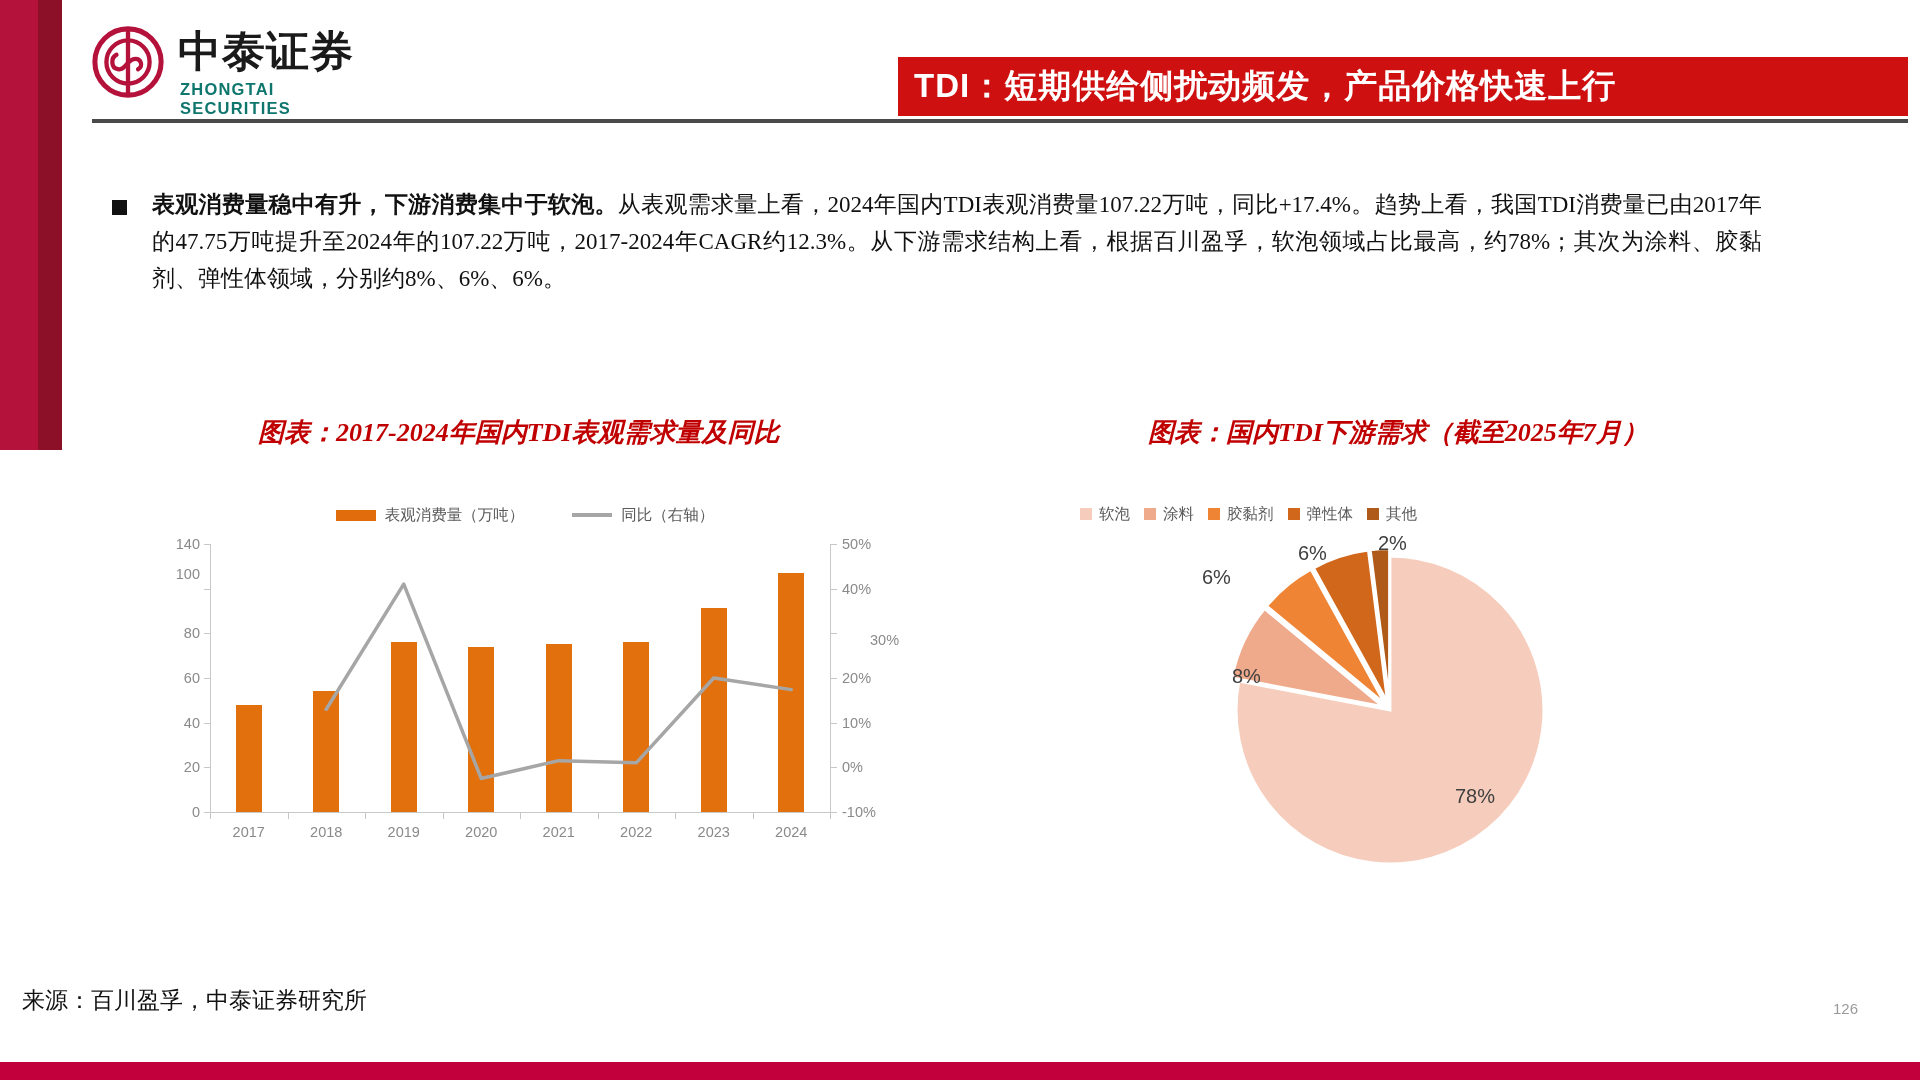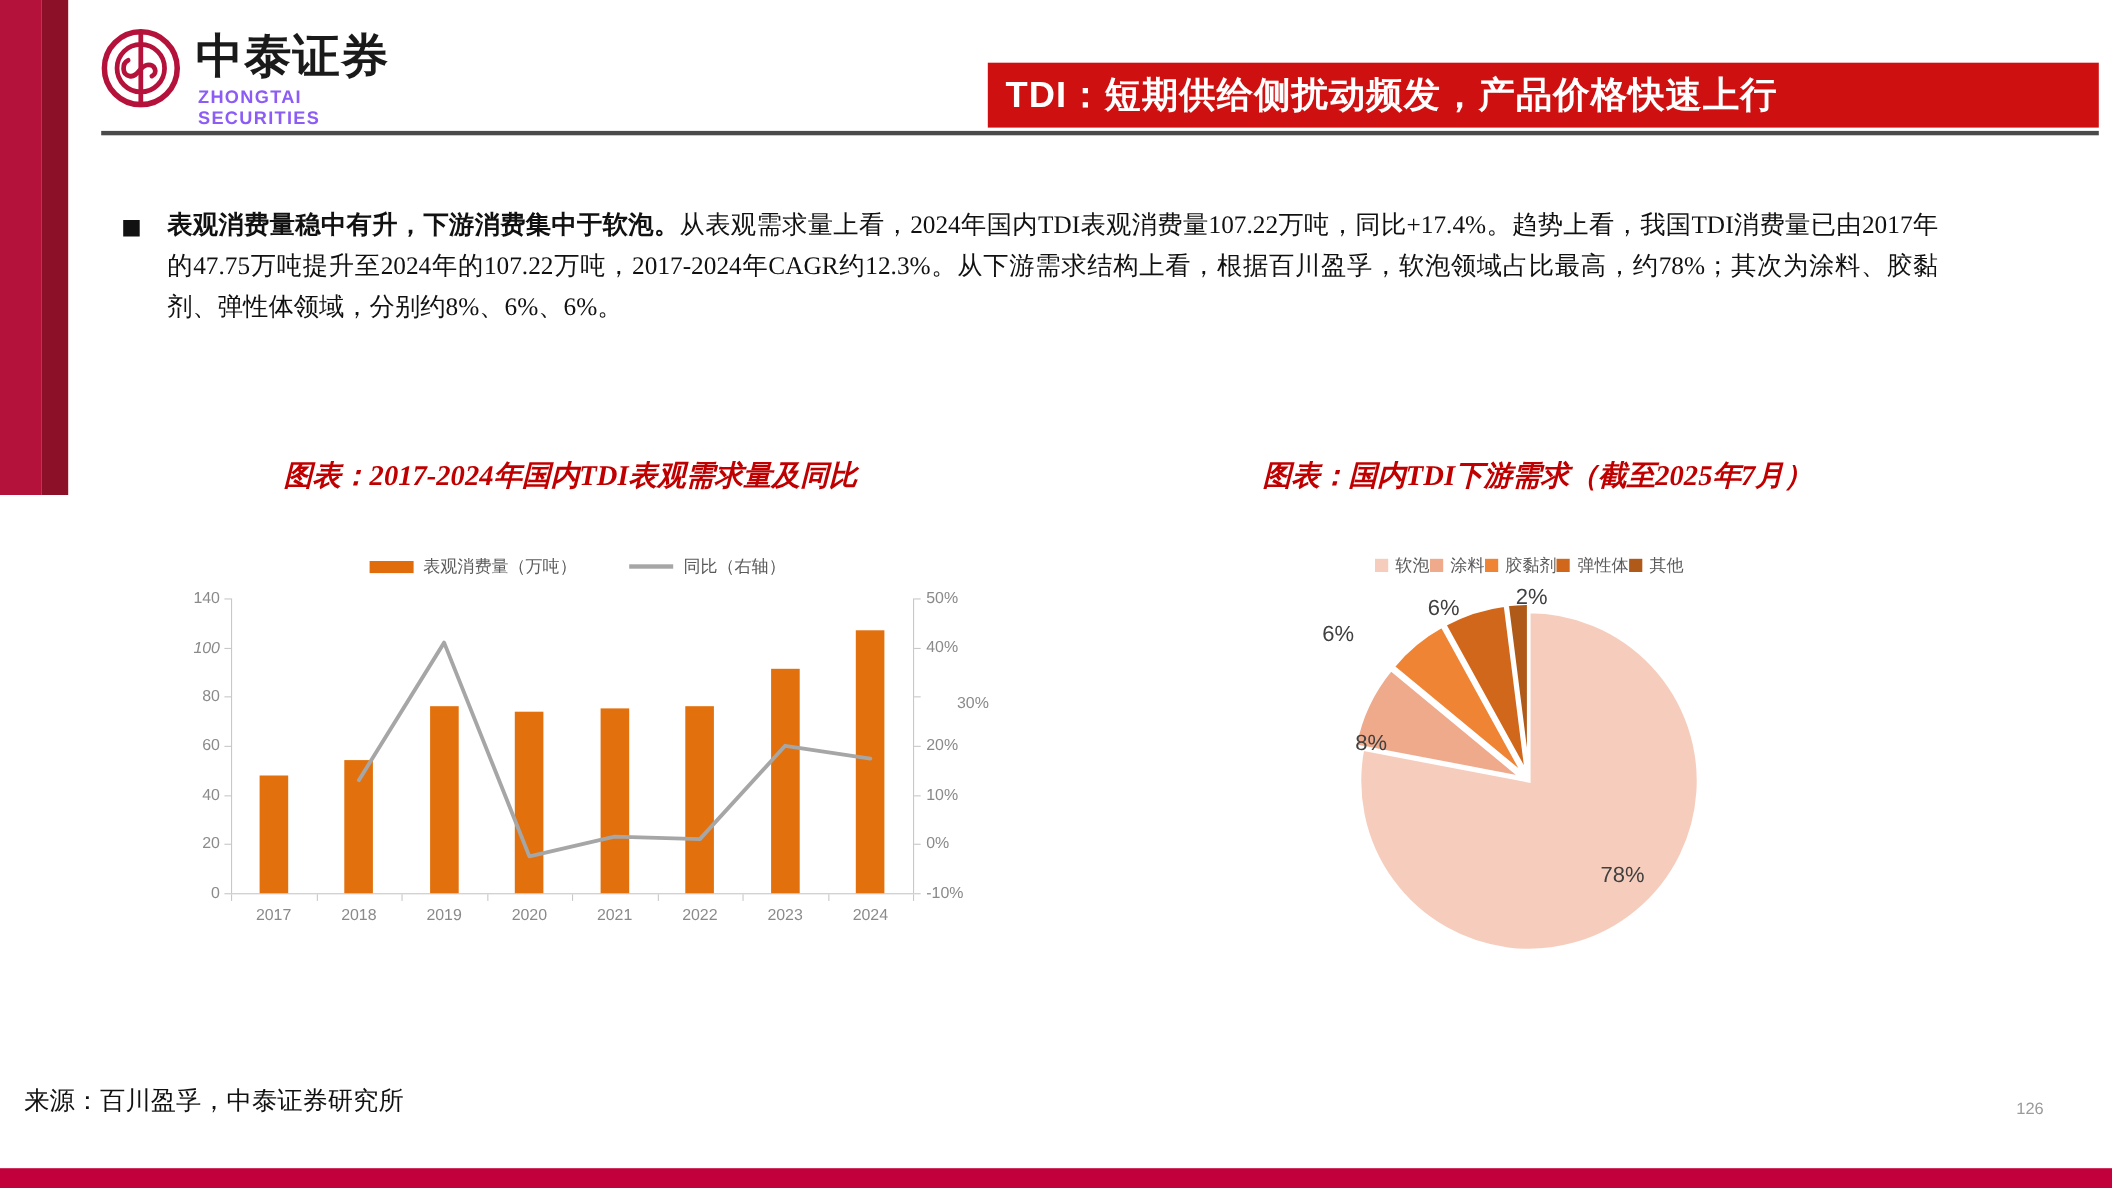--- a/index.html
+++ b/index.html
@@ -11,21 +11,21 @@
   
   .left-bar-outer{position:absolute;left:0;top:0;width:38px;height:450px;background:#b5123b;}
   .left-bar-inner{position:absolute;left:38px;top:0;width:24px;height:450px;background:#8c1028;}
 
   
   .logo-wrap{position:absolute;left:92px;top:20px;width:280px;height:90px;}
   .logo-mark{position:absolute;left:0;top:6px;width:72px;height:72px;}
   .logo-cn{position:absolute;left:86px;top:8px;font-family:"Liberation Sans","DejaVu Sans",sans-serif;
     font-weight:bold;font-size:43px;letter-spacing:1px;color:#1a1a1a;line-height:46px;}
   .logo-en{position:absolute;left:88px;top:60px;font-family:"Liberation Sans","DejaVu Sans",sans-serif;
-    font-weight:bold;font-size:16.5px;letter-spacing:1.2px;color:#8b5cf6;}
+    font-weight:bold;font-size:16.5px;letter-spacing:1.2px;color:#0f766e;}
 
   .title-banner{
     position:absolute;left:898px;top:57px;width:1010px;height:59px;background:#cf1010;
     display:flex;align-items:center;
   }
   .title-banner span{
     color:#ffffff;font-family:"Liberation Sans","DejaVu Sans",sans-serif;
     font-weight:bold;font-size:33px;letter-spacing:1px;margin-left:16px;white-space:nowrap;
   }
   .header-rule{position:absolute;left:92px;top:119px;width:1816px;height:4px;background:#4a4a4a;}
@@ -62,21 +62,21 @@
     font-family:"Liberation Sans","DejaVu Sans",sans-serif;transform:translateY(-50%);white-space:nowrap;}
   .ytick-mark{position:absolute;width:6px;height:1px;background:#c8c8c8;}
   .xtick-label{position:absolute;font-size:14.5px;color:#8a8a8a;
     font-family:"Liberation Sans","DejaVu Sans",sans-serif;transform:translateX(-50%);white-space:nowrap;}
   .bar{position:absolute;background:#E2700C;bottom:0;}
   .xtick-mark{position:absolute;width:1px;height:6px;background:#c8c8c8;}
 
   
   .piechart{position:absolute;left:1080px;top:500px;width:620px;height:410px;}
   .pie-legend{position:absolute;left:0;top:0;width:620px;height:28px;
-    display:flex;justify-content:center;align-items:center;gap:0;}
+    display:flex;justify-content:flex-start;align-items:center;gap:14px;}
   .pie-legend-item{display:flex;align-items:center;gap:7px;}
   .pie-sw{width:12px;height:12px;display:block;}
   .pie-legend-label{font-size:15.5px;color:#5a5a5a;font-family:"Liberation Serif","DejaVu Serif",serif;white-space:nowrap;}
   .pie-svg-wrap{position:absolute;left:100px;top:20px;width:420px;height:380px;}
   .pie-pct{position:absolute;font-size:20px;color:#404040;
     font-family:"Liberation Sans","DejaVu Sans",sans-serif;white-space:nowrap;}
 
   
   .source{position:absolute;left:22px;top:985px;font-size:23px;color:#111;
     font-family:"Liberation Serif","DejaVu Serif",serif;}
@@ -131,21 +131,21 @@
       <div class="ytick-label" style="top: 268px; right: 630px;">0</div>
       <div class="ytick-mark" style="left: -6px; top: 268px;"></div>
       <div class="ytick-label" style="top: 223.333px; right: 630px;">20</div>
       <div class="ytick-mark" style="left: -6px; top: 223.333px;"></div>
       <div class="ytick-label" style="top: 178.667px; right: 630px;">40</div>
       <div class="ytick-mark" style="left: -6px; top: 178.667px;"></div>
       <div class="ytick-label" style="top: 134px; right: 630px;">60</div>
       <div class="ytick-mark" style="left: -6px; top: 134px;"></div>
       <div class="ytick-label" style="top: 89.3333px; right: 630px;">80</div>
       <div class="ytick-mark" style="left: -6px; top: 89.3333px;"></div>
-      <div class="ytick-label" style="top: 46px; right: 630px; font-style: italic;">100</div>
+      <div class="ytick-label" style="top: 30px; right: 630px;">100</div>
       <div class="ytick-mark" style="left: -6px; top: 44.6667px;"></div>
       <div class="ytick-label" style="top: 0px; right: 630px;">140</div>
       <div class="ytick-mark" style="left: -6px; top: 0px;"></div>
       <div class="ytick-label" style="top: 268px; left: 632px; right: auto;">-10%</div>
       <div class="ytick-mark" style="left: 621px; top: 268px;"></div>
       <div class="ytick-label" style="top: 223.333px; left: 632px; right: auto;">0%</div>
       <div class="ytick-mark" style="left: 621px; top: 223.333px;"></div>
       <div class="ytick-label" style="top: 178.667px; left: 632px; right: auto;">10%</div>
       <div class="ytick-mark" style="left: 621px; top: 178.667px;"></div>
       <div class="ytick-label" style="top: 134px; left: 632px; right: auto;">20%</div>

